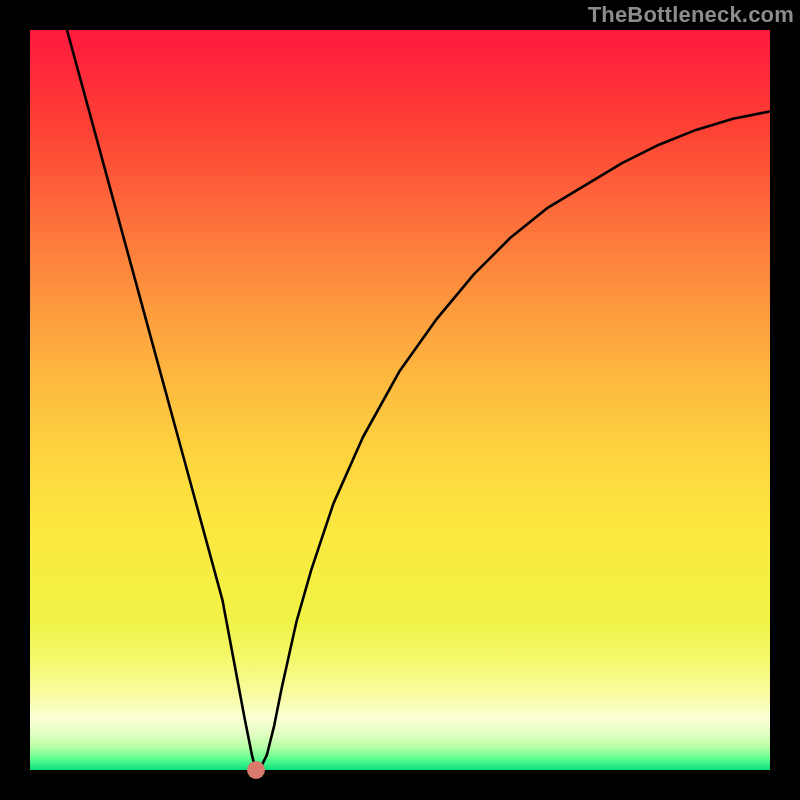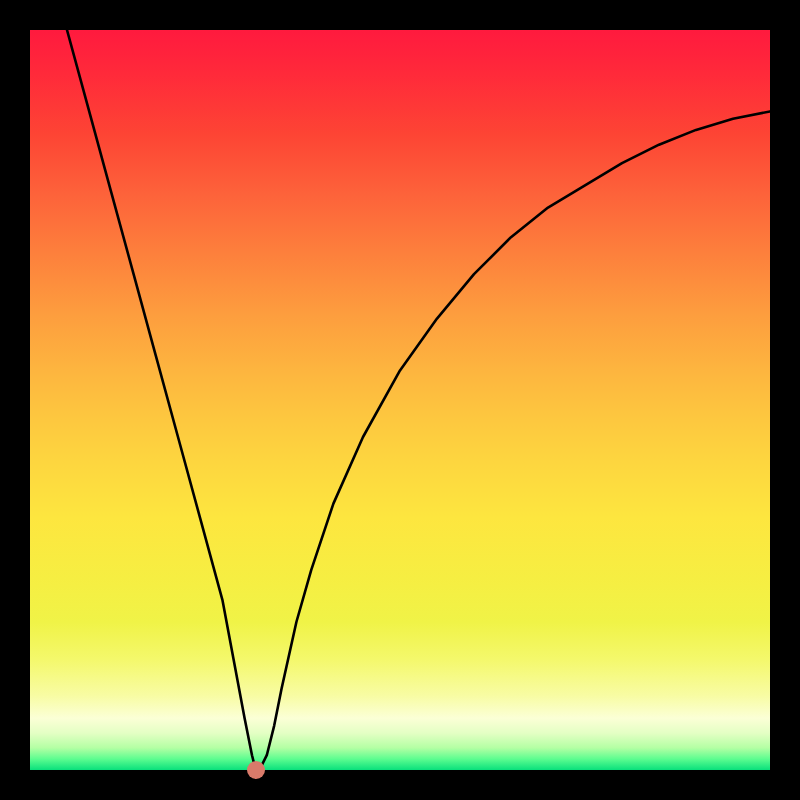--- a/index.html
+++ b/index.html
@@ -66,13 +66,14 @@
 </head>
 <body>
 
 <div class="wrapper">
   <div class="plot-area">
     <svg class="curve" viewBox="0 0 740 740" preserveAspectRatio="none">
       <path id="curve-path" fill="none" stroke="#000000" stroke-width="2.6" stroke-linejoin="round" stroke-linecap="round" d="M37.00 0.00 L59.20 81.40 L81.40 162.80 L103.60 244.20 L125.80 325.60 L148.00 407.00 L170.20 488.40 L192.40 569.80 L203.50 629.00 L214.60 688.20 L222.00 725.20 L225.70 740.00 L229.40 740.00 L236.80 725.20 L244.20 695.60 L251.60 658.60 L266.40 592.00 L281.20 540.20 L303.40 473.60 L333.00 407.00 L370.00 340.40 L407.00 288.60 L444.00 244.20 L481.00 207.20 L518.00 177.60 L555.00 155.40 L592.00 133.20 L629.00 114.70 L666.00 99.90 L703.00 88.80 L740.00 81.40"></path>
     </svg>
     <div class="dot" id="marker-dot" style="left: 225.7px; top: 740px; background: rgb(217, 122, 106);"></div>
   </div>
+  <div class="watermark">TheBottleneck.com</div>
 </div>
 
 </body></html>

